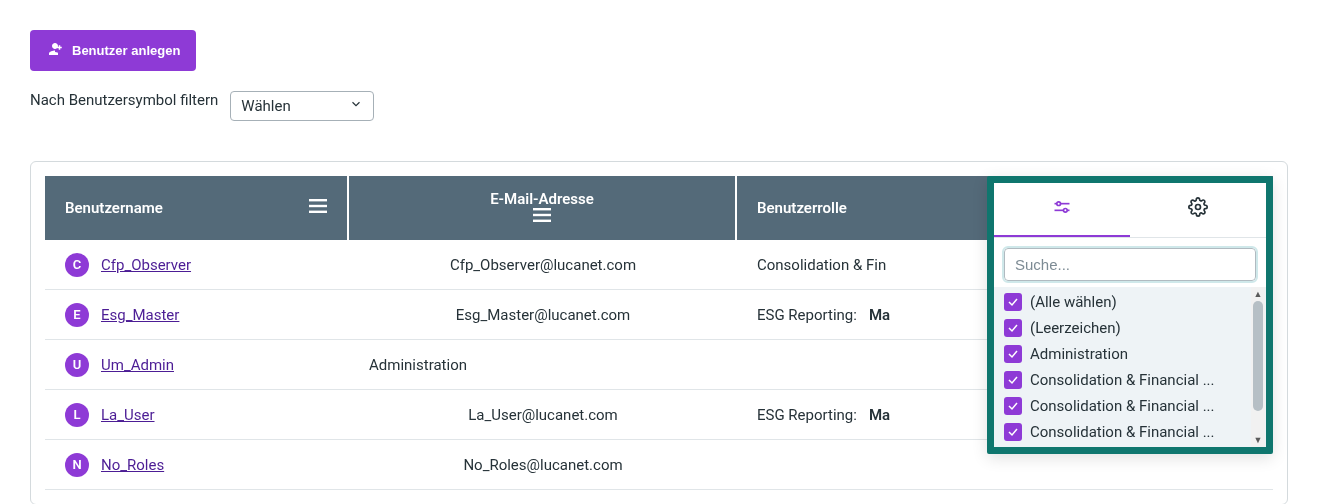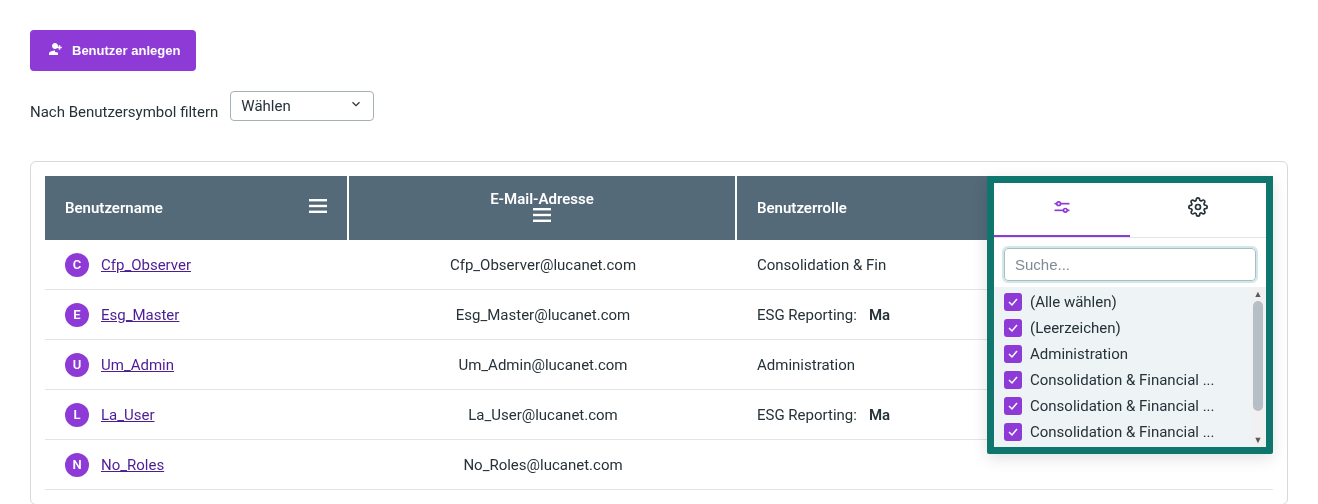--- a/index.html
+++ b/index.html
@@ -21,21 +21,21 @@
     font-weight: 600;
     display: inline-flex;
     align-items: center;
     gap: 8px;
     cursor: pointer;
   }
   .btn-primary svg { width: 18px; height: 18px; fill: #fff; }
   .filter-row {
     margin-top: 20px;
     display: flex;
-    align-items: flex-end;
+    align-items: flex-start;
     gap: 12px;
     color: #263238;
   }
   .select-box {
     border: 1px solid #a6b0b7;
     border-radius: 4px;
     padding: 5px 32px 5px 10px;
     font-size: 15px;
     background: #fff;
     position: relative;
@@ -293,21 +293,20 @@
           <div class="td col-role role-text">
             <span>ESG Reporting: </span>
             <span class="bold">Ma</span>
           </div>
         </div>
         <div class="tbody-row">
           <div class="td col-user">
             <div class="avatar">U</div>
             <span class="username">Um_Admin</span>
           </div>
-          <div class="td col-email">Um_Admin@lucanet.com</div>
           <div class="td col-role role-text">
             <span>Administration</span>
           </div>
         </div>
         <div class="tbody-row">
           <div class="td col-user">
             <div class="avatar">L</div>
             <span class="username">La_User</span>
           </div>
           <div class="td col-email">La_User@lucanet.com</div>

